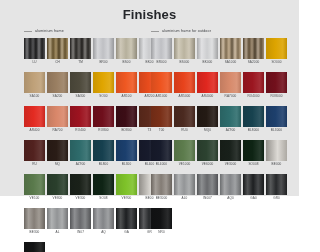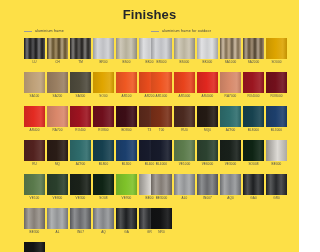--- a/index.html
+++ b/index.html
@@ -5,22 +5,22 @@
 <style>
   * { margin:0; padding:0; box-sizing:border-box; }
   html,body{
     width:299px; height:252px;
     background:#ffffff;
     font-family:"Liberation Sans", sans-serif;
     overflow:hidden;
   }
   #page{
     position:relative;
-    width:299px; height:252px;
-    background:#fde047;
+    width:299px; height:196px;
+    background:#e5e5e5;
   }
   #title{
     text-align:center;
     font-size:13px;
     font-weight:bold;
     color:#24262a;
     letter-spacing:0.1px;
     padding-top:8px;
     line-height:14px;
   }

